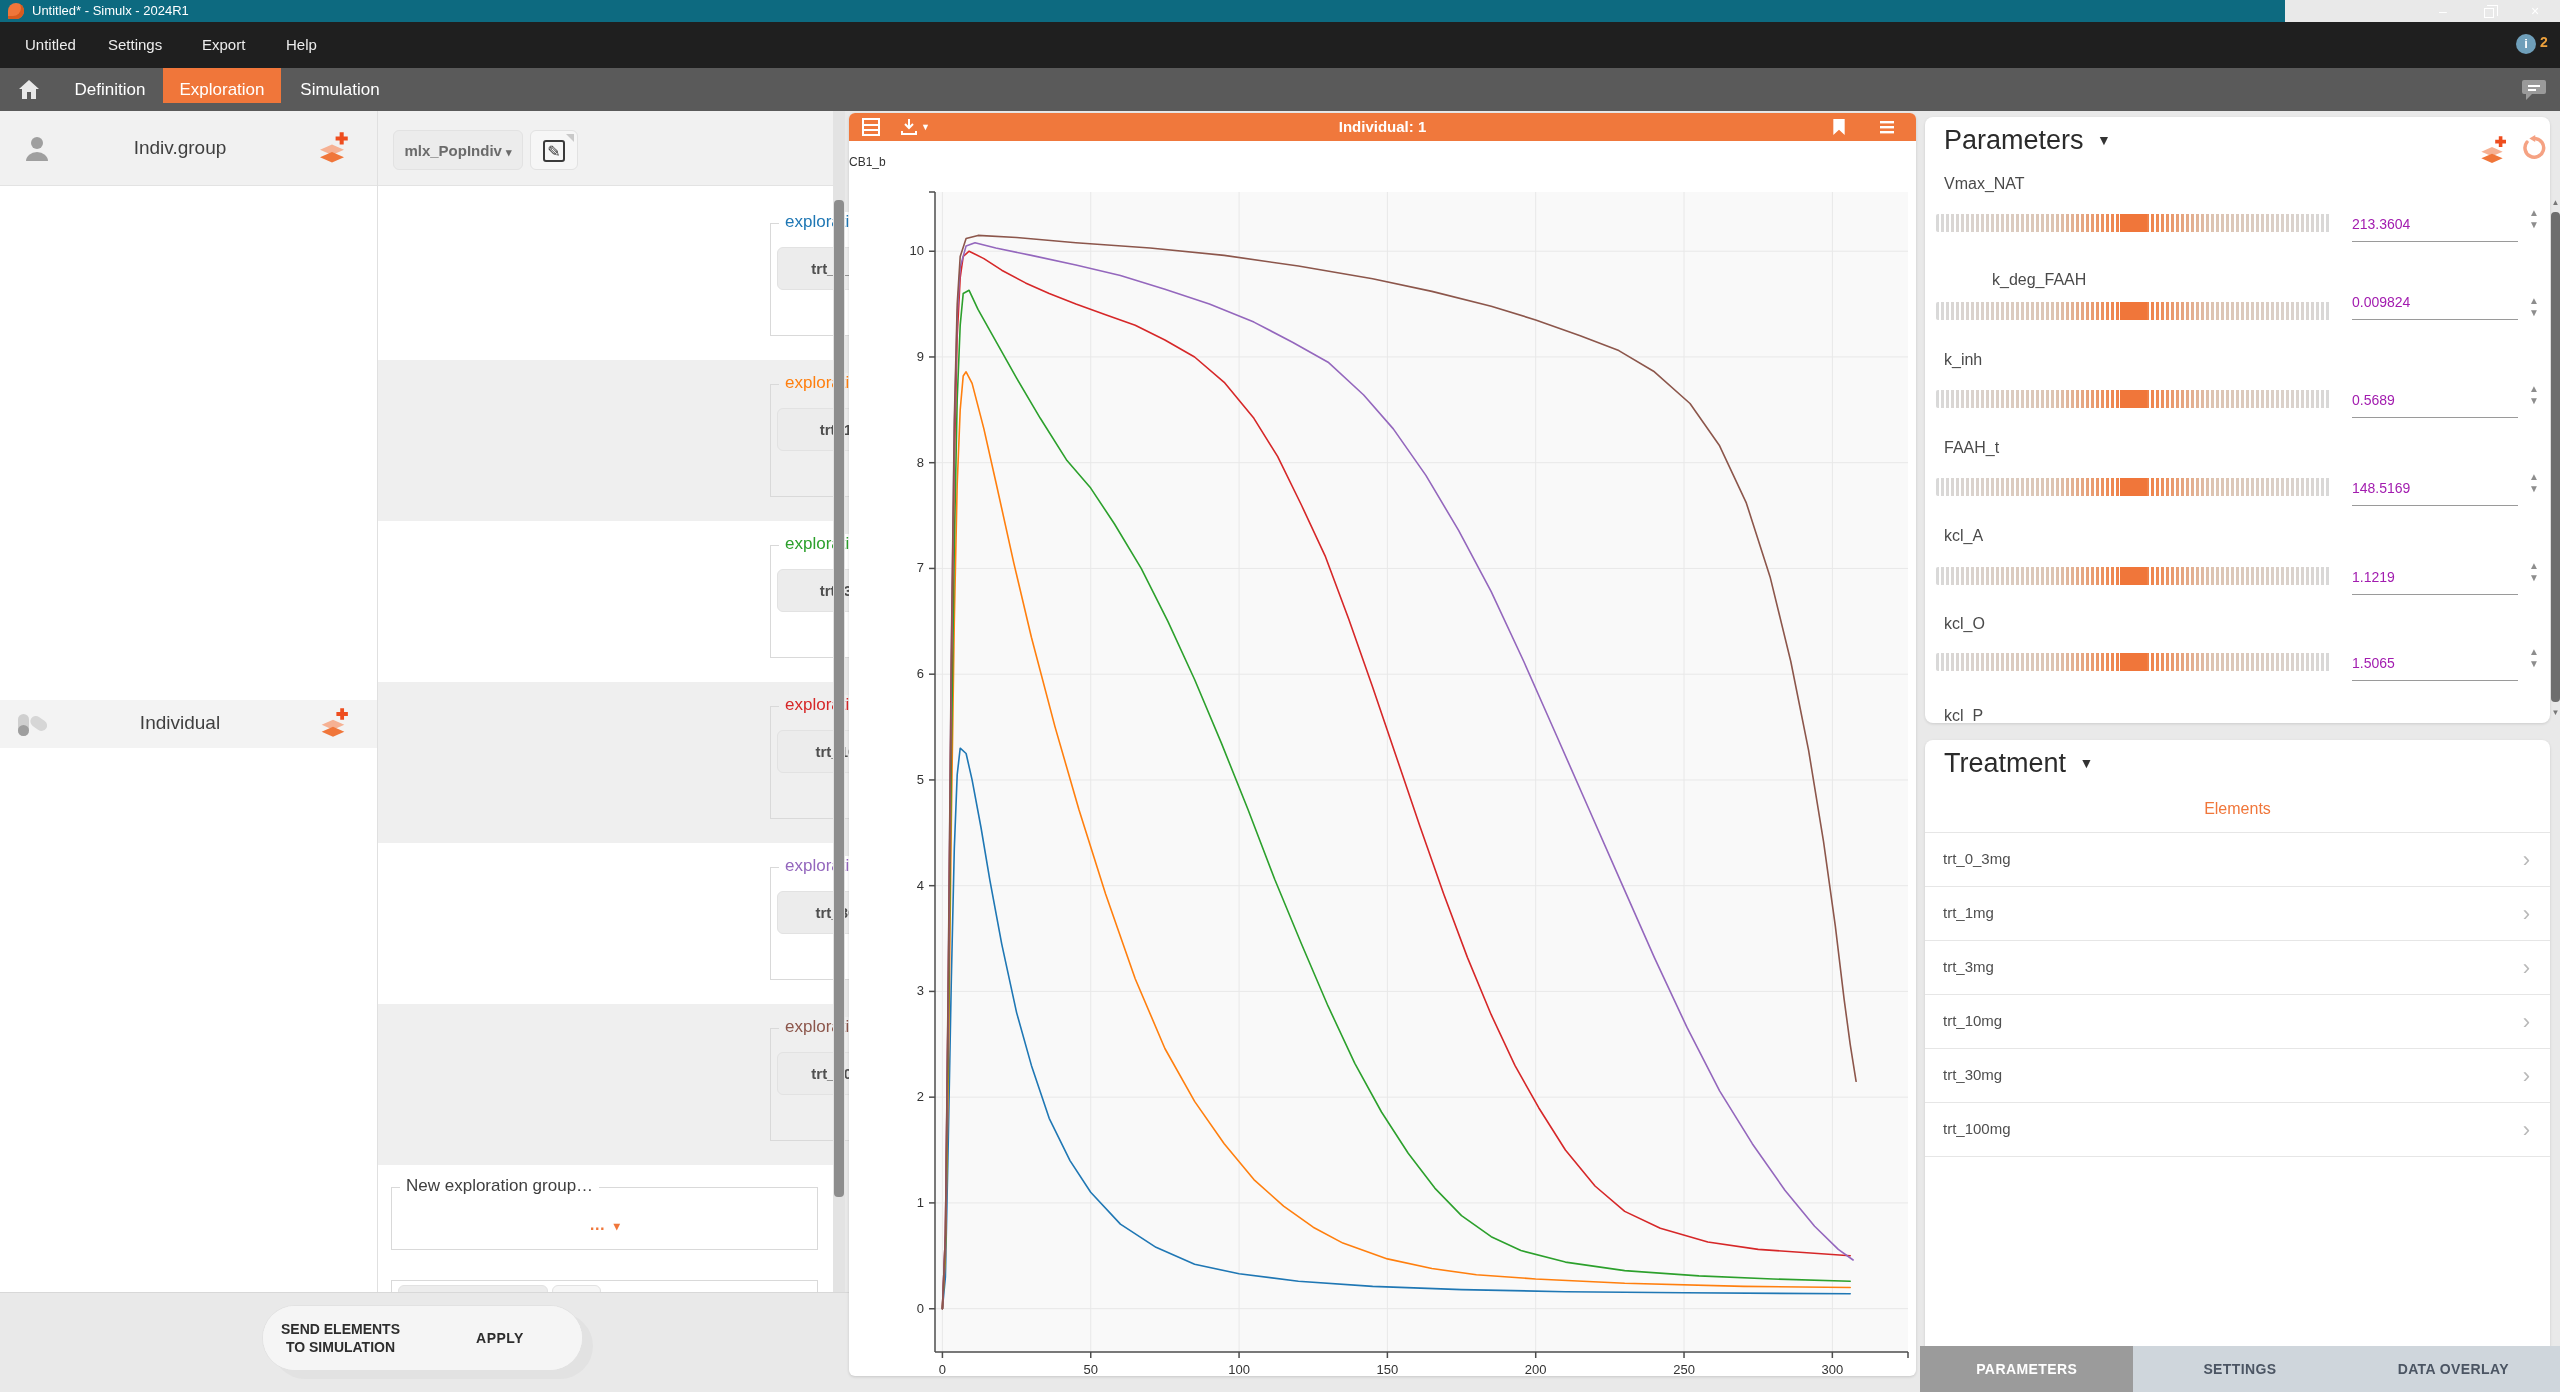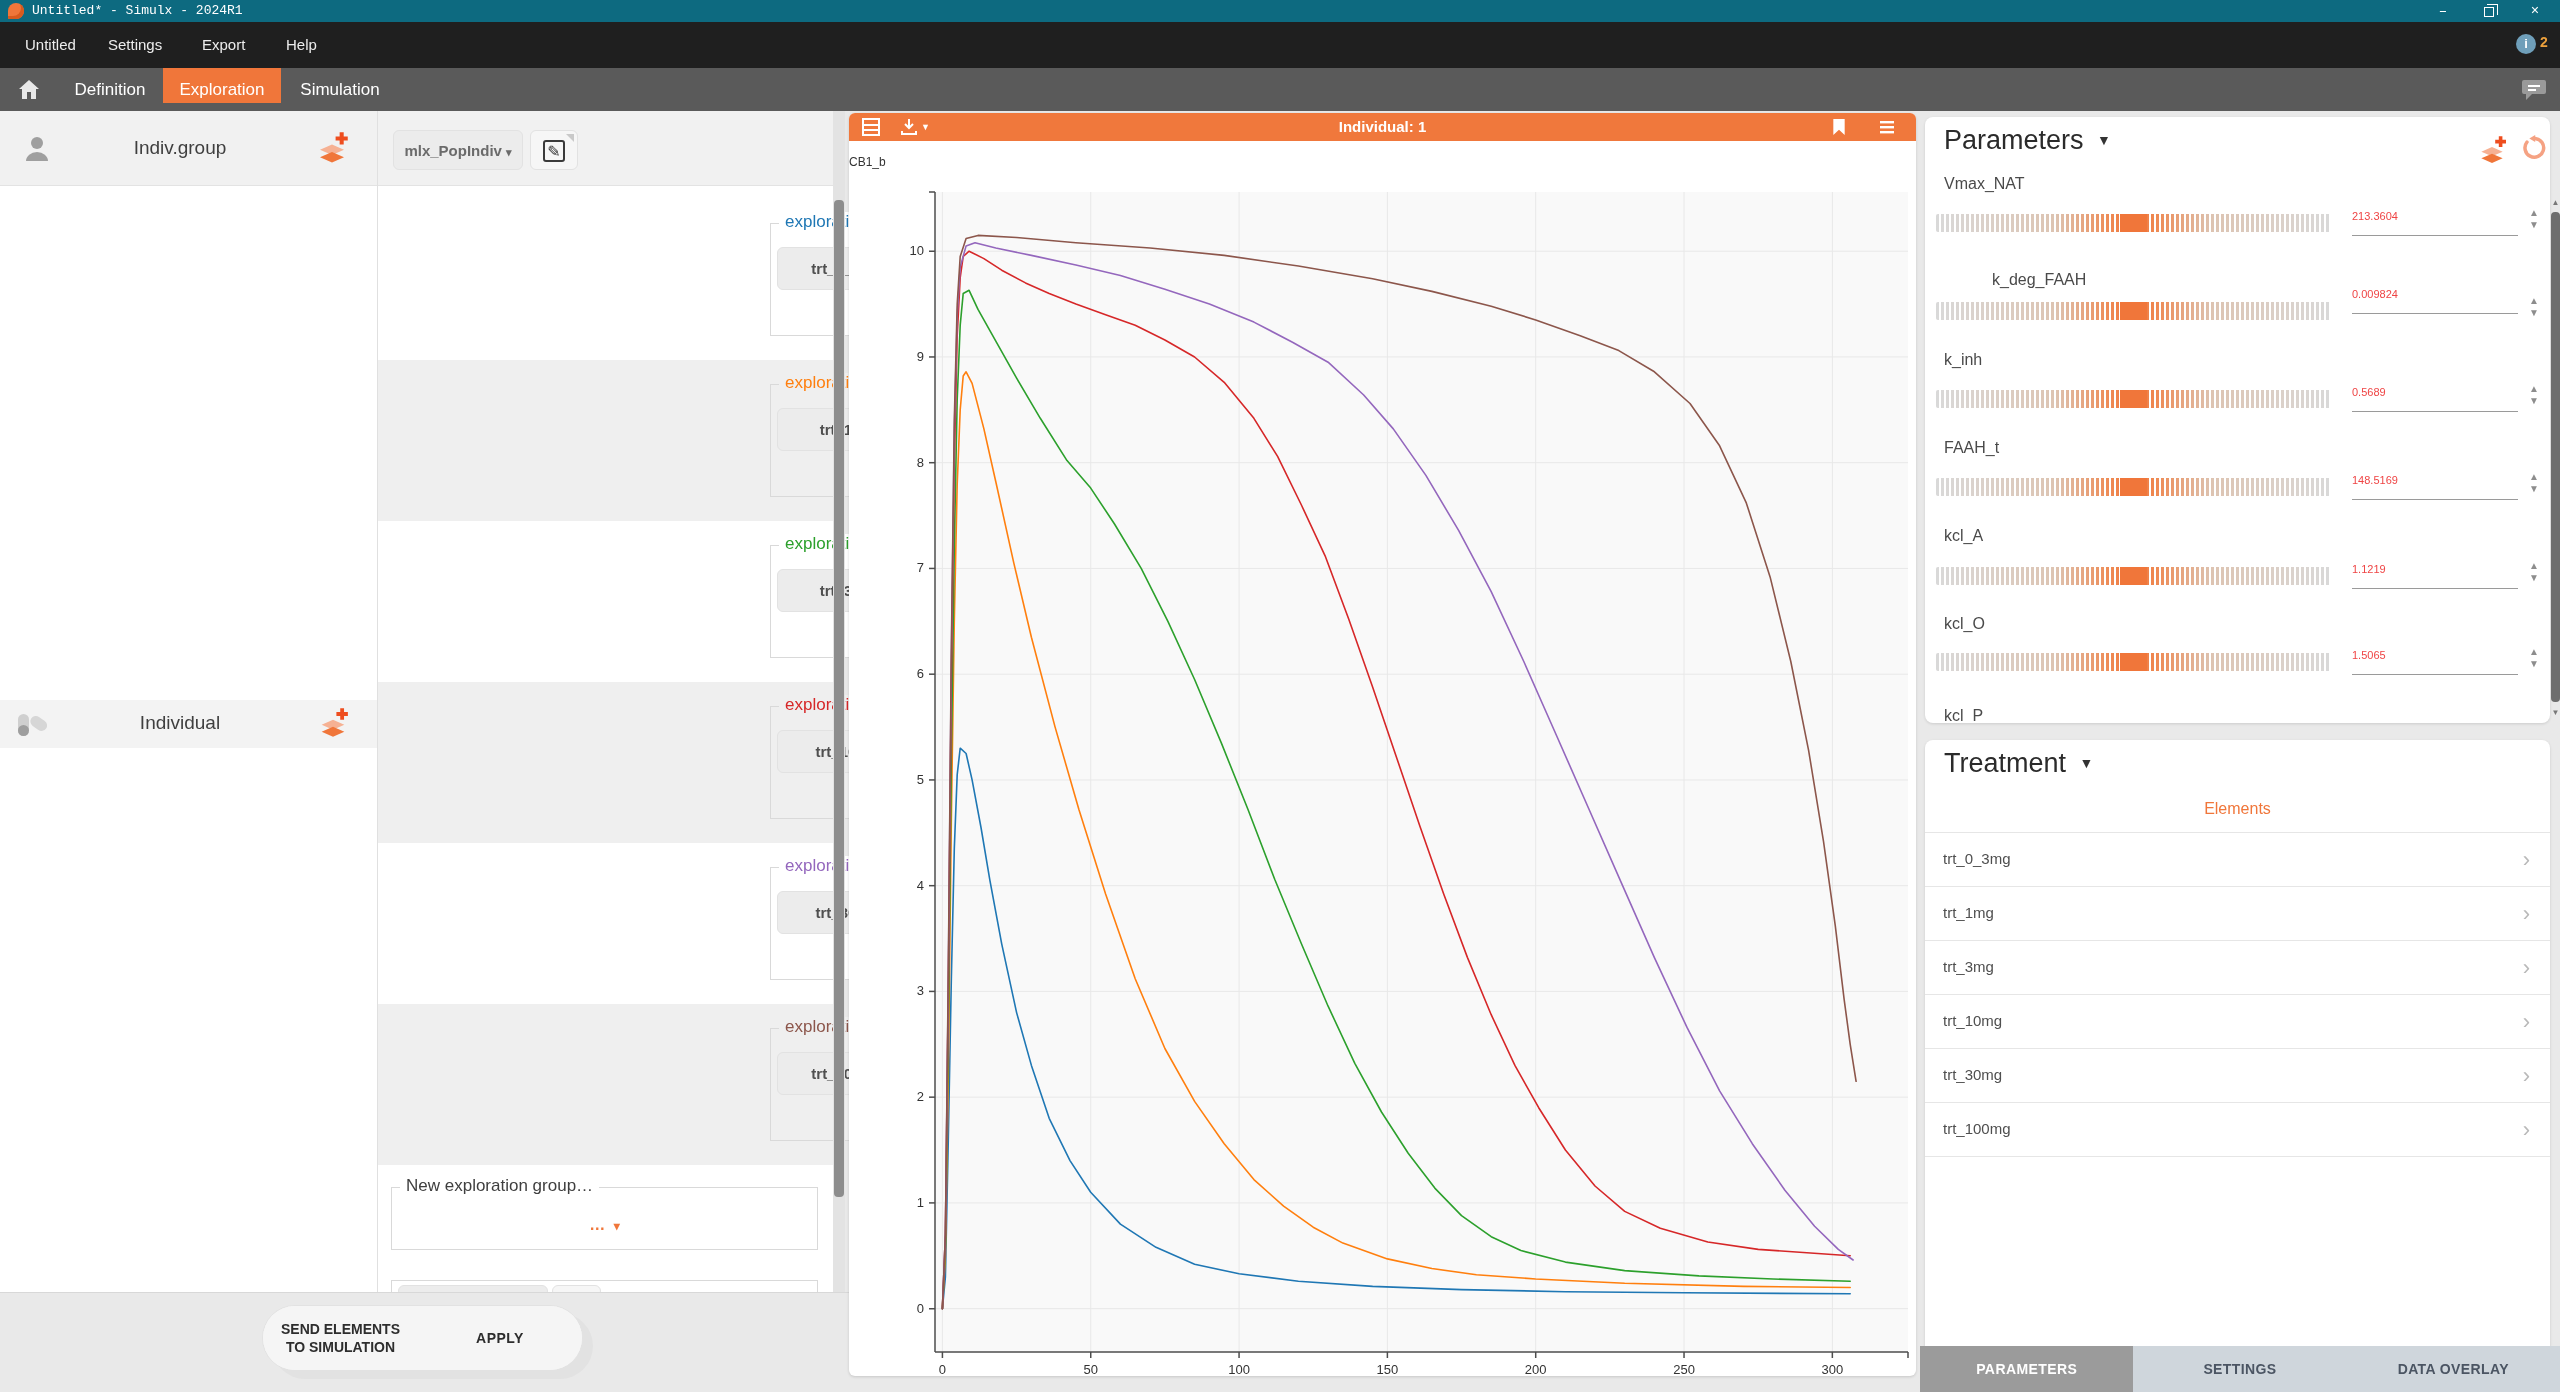--- a/index.html
+++ b/index.html
@@ -1,21 +1,21 @@
 <!DOCTYPE html>
 <html><head>
 <meta charset="utf-8">
 <style>
   * { margin:0; padding:0; box-sizing:border-box; }
   html,body { width:2560px; height:1392px; overflow:hidden; background:#e9e9e9;
               font-family:"Liberation Sans", sans-serif; }
   .abs { position:absolute; }
 
   
-  #titlebar { left:0; top:0; width:2560px; height:22px; background:#0d6a80; color:#fff;font-family:Liberation Mono, monospace; }
+  #titlebar { left:0; top:0; width:2285px; height:22px; background:#0d6a80; color:#fff; }
   #titlebar .logo { left:8px; top:3px; width:16px; height:16px; border-radius:50% 50% 50% 10%;
                     background:#f0763a; box-shadow:inset -3px -3px 0 #d85a1e; }
   #titlebar .wtitle { left:32px; top:0; height:22px; line-height:22px; font-size:13px; }
   .winbtn { top:0; width:46px; height:22px; color:#fff; text-align:center; line-height:22px; font-size:14px; }
   #btn-restore span { display:inline-block; width:10px; height:10px; border:1px solid #fff; position:relative; top:2px;}
   #btn-restore span:before { content:""; position:absolute; left:2px; top:-4px; width:10px; height:10px;
                              border:1px solid #fff; border-left:none; border-bottom:none; }
 
   #menubar { left:0; top:22px; width:2560px; height:46px; background:#1f1f1f; color:#ededed; font-size:15px; }
   #menubar .mitem { top:0; height:46px; line-height:46px; }
@@ -92,22 +92,22 @@
   #treat-card { left:1925px; top:740px; width:625px; height:761px; }
   .rtitle { position:absolute; left:19px; font-size:27px; color:#2b2b2b; }
   .rtitle .car { font-size:14px; color:#333; vertical-align:4px; margin-left:6px; }
 
   .pname { position:absolute; left:19px; font-size:16px; color:#4a4a4a; }
   .pslider { position:absolute; left:11px; width:395px; height:18px; border-radius:2px;
      background:
        repeating-linear-gradient(90deg, rgba(0,0,0,0) 0 3px, #ffffff 3px 5px),
        linear-gradient(90deg,#d9d9d9 0%,#ddc4b2 30%,#ee8a54 44%,#f0763a 50%,#ee8a54 56%,#ddc4b2 70%,#d9d9d9 100%); }
   .pslider:after { content:""; position:absolute; left:46.5%; width:7%; top:0; bottom:0; background:#f0763a; }
-  .pvalue { position:absolute; left:427px; width:166px; height:26px; font-size:11px; color:#ef4444;
-            border-bottom:1px solid #9a9a9a; }
+  .pvalue { position:absolute; left:427px; width:166px; height:26px; font-size:14px; color:#a21caf;
+            border-bottom:1px solid #9a9a9a;margin-top:6px; }
   .spin { position:absolute; left:601px; width:16px; font-size:10px; color:#8d8d8d; line-height:12px; text-align:center; }
 
   #param-scroll-thumb { left:2551px; top:212px; width:9px; height:490px; background:#6e6e6e; border-radius:4px; }
   .scroll-arrow { left:2551px; width:9px; font-size:8px; color:#777; text-align:center; }
 
   #elements-label { position:absolute; left:0; right:0; top:60px; text-align:center; color:#f0763a; font-size:16px; }
   #treat-list { position:absolute; left:0; right:0; top:92px; border-top:1px solid #e6e6e6; }
   .trow { position:relative; height:54px; border-bottom:1px solid #e6e6e6; font-size:15px; color:#4f4f4f; }
   .trow span.lbl { position:absolute; left:18px; top:17px; }
   .trow span.chev { position:absolute; right:20px; top:14px; font-size:22px; color:#b9b9b9; }

